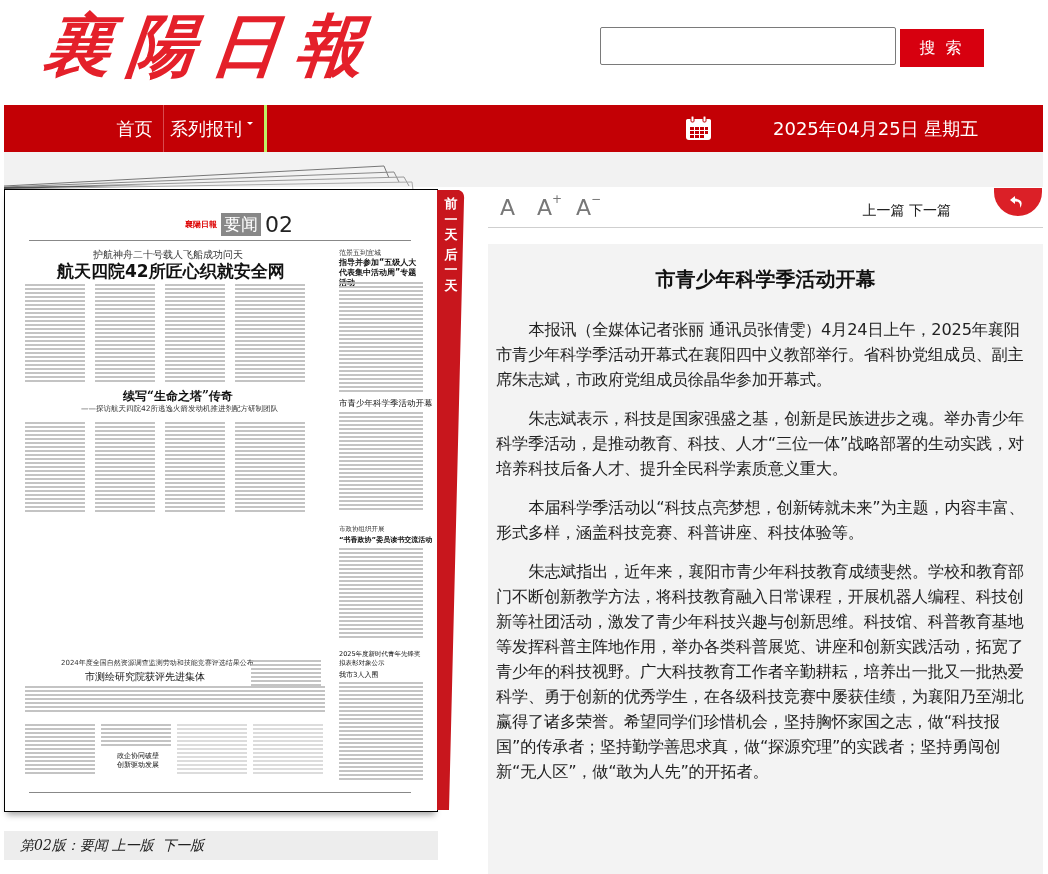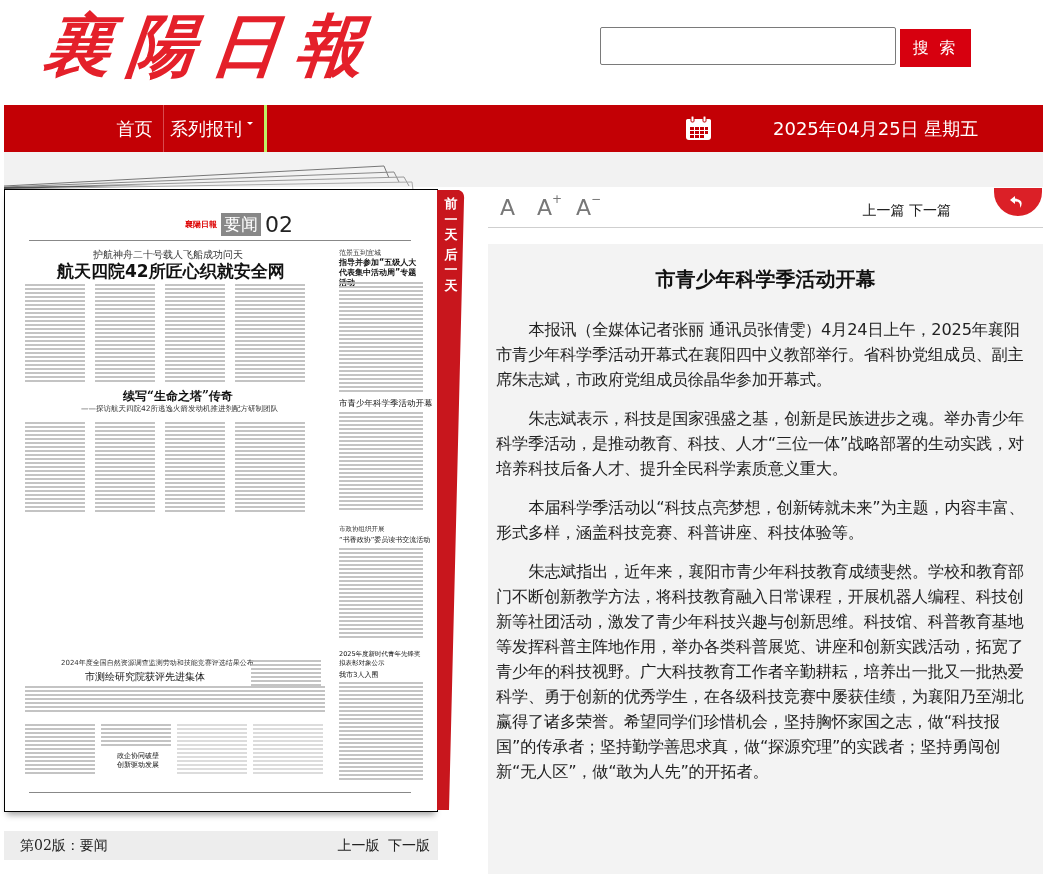--- a/index.html
+++ b/index.html
@@ -1,21 +1,21 @@
 <!DOCTYPE html>
 <html><head>
 <meta charset="utf-8">
 <style>
   * { box-sizing: border-box; margin: 0; padding: 0; }
   body { width: 1048px; height: 874px; background: #ffffff; font-family: "DejaVu Sans", "Liberation Sans", sans-serif; position: relative; overflow: hidden; color: #222; }
 
   
   .logo { position: absolute; left: 44px; top: 4px; height: 84px; display: flex; align-items: center; font-family: "DejaVu Serif", "Liberation Serif", serif; font-size: 68px; font-weight: bold; color: #e4202a; letter-spacing: 16px; font-style: italic; transform: skewX(-6deg); }
   .search-input { position: absolute; left: 600px; top: 27px; width: 296px; height: 38px; border: 1px solid #7a7a7a; border-radius: 2px; background: #fff; }
-  .search-btn { position: absolute; left: 900px; top: 29px; width: 71px; height: 38px; background: #d7000f; color: #fff; border: none; font-size: 16px; letter-spacing: 3px; display: flex; align-items: center; justify-content: center; }
+  .search-btn { position: absolute; left: 900px; top: 29px; width: 84px; height: 38px; background: #d7000f; color: #fff; border: none; font-size: 16px; letter-spacing: 3px; display: flex; align-items: center; justify-content: center; font-family: Liberation Serif, serif; }
 
   
   .navbar { position: absolute; left: 4px; top: 105px; width: 1039px; height: 64px; background: #c30005; }
   .nav-item { position: absolute; top: 0; height: 47px; display: flex; align-items: center; color: #fff; font-size: 18px; }
   .nav-home { left: 102px; width: 58px; justify-content: center; border-right: 1px solid #d84a4e; }
   .nav-series { left: 160px; width: 103px; padding-left: 6px; border-right: 3px solid #bef264; }
   .caret { display: inline-block; width: 0; height: 0; border-left: 3px solid transparent; border-right: 3px solid transparent; border-top: 3px solid #fff; margin-left: 5px; margin-top: -10px; }
   .cal-icon { position: absolute; left: 681px; top: 10px; width: 27px; height: 26px; }
   .nav-date { position: absolute; left: 750px; top: 0; height: 47px; display: flex; align-items: center; color: #fff; font-size: 18px; margin-left: 19px; }
 
@@ -38,21 +38,21 @@
   .pp-photo-img { position: absolute; left: 55px; top: 3px; width: 232px; height: 122px; background: linear-gradient(to bottom, #a9c7e6 0%, #c8dcef 55%, #d9dcd8 62%, #9b9a8f 80%, #b1aca1 100%); overflow: hidden; }
   .pole { position: absolute; width: 4px; background: #e9ecef; bottom: 14px; }
   .crane { position: absolute; left: 70px; top: 10px; width: 5px; height: 96px; background: #333; transform: rotate(-28deg); transform-origin: top; }
   .pp-photo-caption { position: absolute; left: 4px; top: 95px; font-size: 11px; font-weight: bold; color: #222; }
 
   
   .sidetab { position: absolute; left: 437px; top: 190px; width: 28px; height: 620px; }
   .sidetab-label { position: absolute; left: 441px; top: 196px; width: 20px; color: #fff; font-size: 13px; font-weight: bold; line-height: 15.5px; text-align: center; }
 
   
-  .footer-bar { position: absolute; left: 4px; top: 831px; width: 434px; height: 29px; background: #ededed; display: flex; align-items: center; justify-content: space-between; padding: 0 8px 0 16px; font-family: "DejaVu Serif", "Liberation Serif", serif; font-size: 14px; color: #222; }
+  .footer-bar { position: absolute; left: 4px; top: 831px; width: 434px; height: 29px; background: #ededed; display: flex; align-items: center; padding: 0 8px 0 16px; font-family: "DejaVu Serif", "Liberation Serif", serif; font-size: 14px; color: #222; font-style: italic; }
   .footer-nav span { margin-left: 4px; }
 
   
   .toolbar { position: absolute; left: 488px; top: 192px; width: 555px; height: 36px; border-bottom: 1px solid #cfcfcf; background: #fff; }
   .font-btn { position: absolute; top: 3px; font-size: 22px; color: #777; font-family: "DejaVu Sans", sans-serif; }
   .font-btn sup { font-size: 12px; position: relative; top: -4px; }
   .article-nav { position: absolute; right: 92px; top: 10px; font-size: 14px; color: #222; }
   .back-btn { position: absolute; left: 994px; top: 188px; width: 48px; height: 28px; background: #db2027; border-radius: 0 0 24px 24px; display: flex; align-items: center; justify-content: center; }
 
   
@@ -130,21 +130,21 @@
     <div class="pp-kicker" style="left:76px;top:214px;font-size:7.5px">——探访航天四院42所逃逸火箭发动机推进剂配方研制团队</div>
     <div class="pp-col" style="left:20px;top:232px;width:60px;height:90px"></div>
     <div class="pp-col" style="left:90px;top:232px;width:60px;height:90px"></div>
     <div class="pp-col" style="left:160px;top:232px;width:60px;height:90px"></div>
     <div class="pp-col" style="left:230px;top:232px;width:70px;height:90px"></div>
 
     <div class="pp-head" style="left:334px;top:208px;font-size:8.5px;font-weight:normal">市青少年科学季活动开幕</div>
     <div class="pp-col" style="left:334px;top:222px;width:84px;height:100px"></div>
 
     <div class="pp-kicker" style="left:334px;top:335px;font-size:6.5px">市政协组织开展</div>
-    <div class="pp-head" style="left:334px;top:345px;font-size:7px;font-weight:normal">“书香政协”委员读书交流活动</div>
+    <div class="pp-head" style="left:334px;top:345px;font-size:7px;font-weight:bold">“书香政协”委员读书交流活动</div>
     <div class="pp-col" style="left:334px;top:358px;width:84px;height:90px"></div>
 
     <div class="pp-head" style="left:334px;top:460px;font-size:6.5px;font-weight:normal;width:85px;white-space:normal;line-height:9px">2025年度新时代青年先锋奖拟表彰对象公示</div>
     <div class="pp-head" style="left:334px;top:480px;font-size:7px;font-weight:normal">我市3人入围</div>
     <div class="pp-col" style="left:334px;top:492px;width:84px;height:100px"></div>
 
 
     <div class="pp-kicker" style="left:56px;top:468px;font-size:7px">2024年度全国自然资源调查监测劳动和技能竞赛评选结果公布</div>
     <div class="pp-head" style="left:80px;top:480px;font-size:10px;font-weight:normal">市测绘研究院获评先进集体</div>
     <div class="pp-col" style="left:246px;top:470px;width:70px;height:28px"></div>

